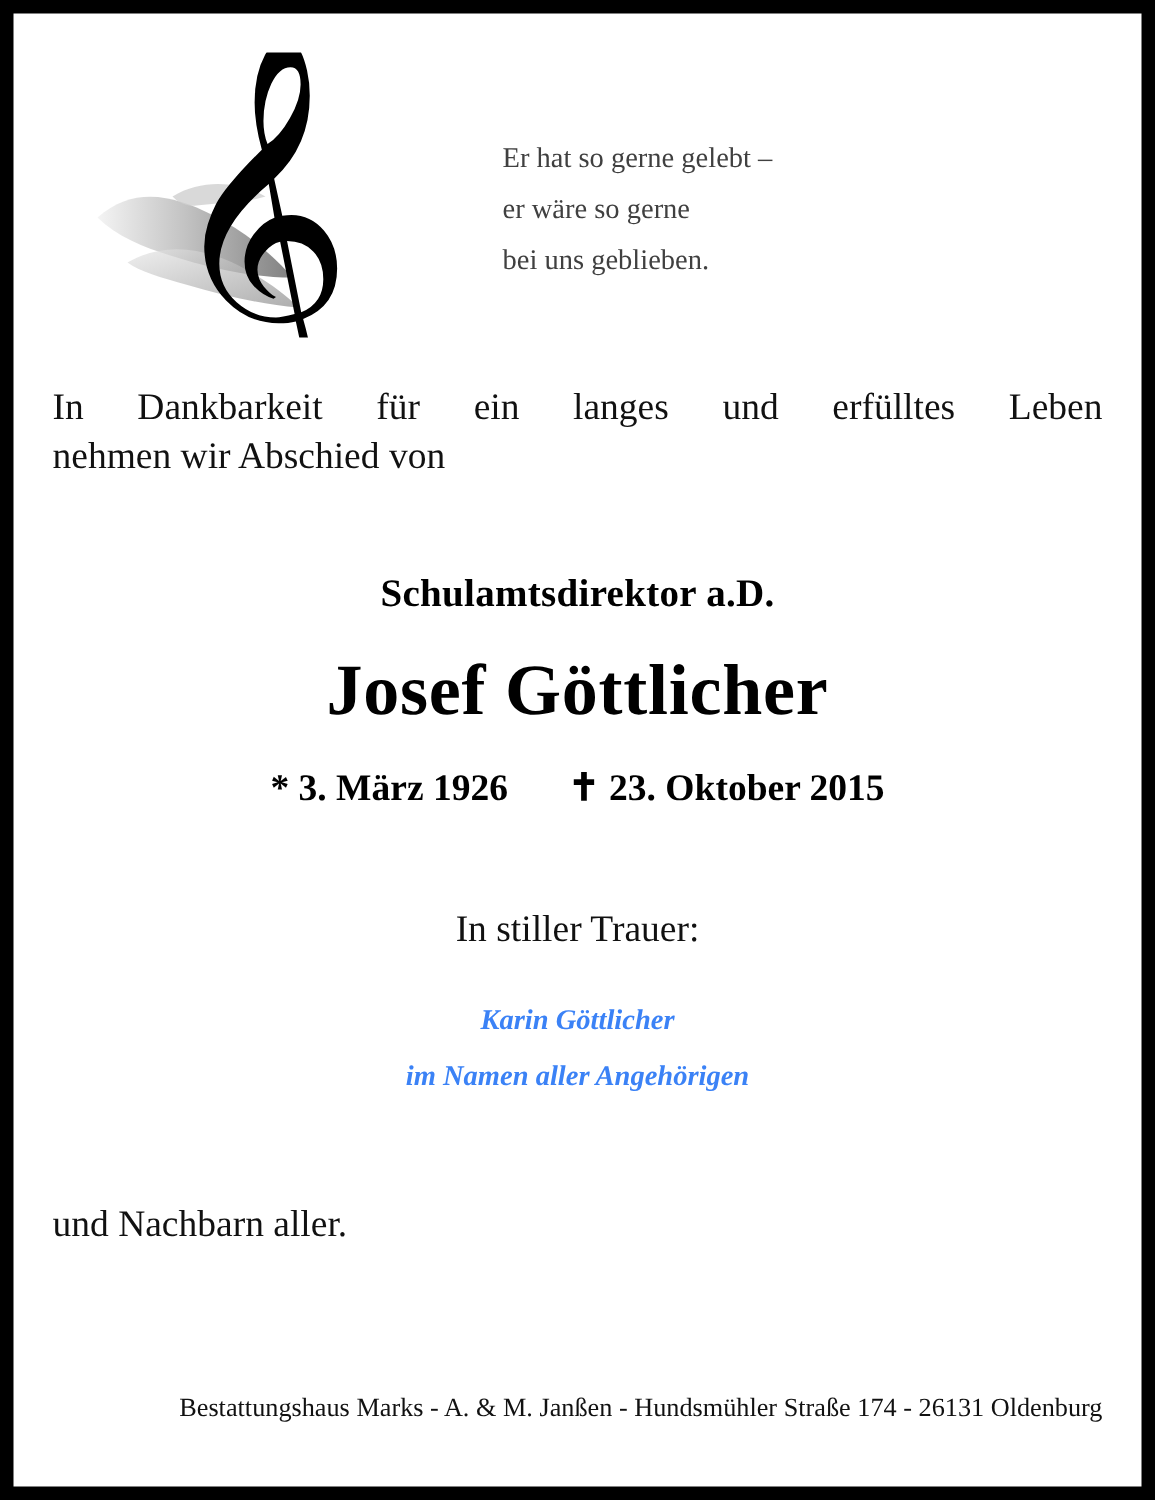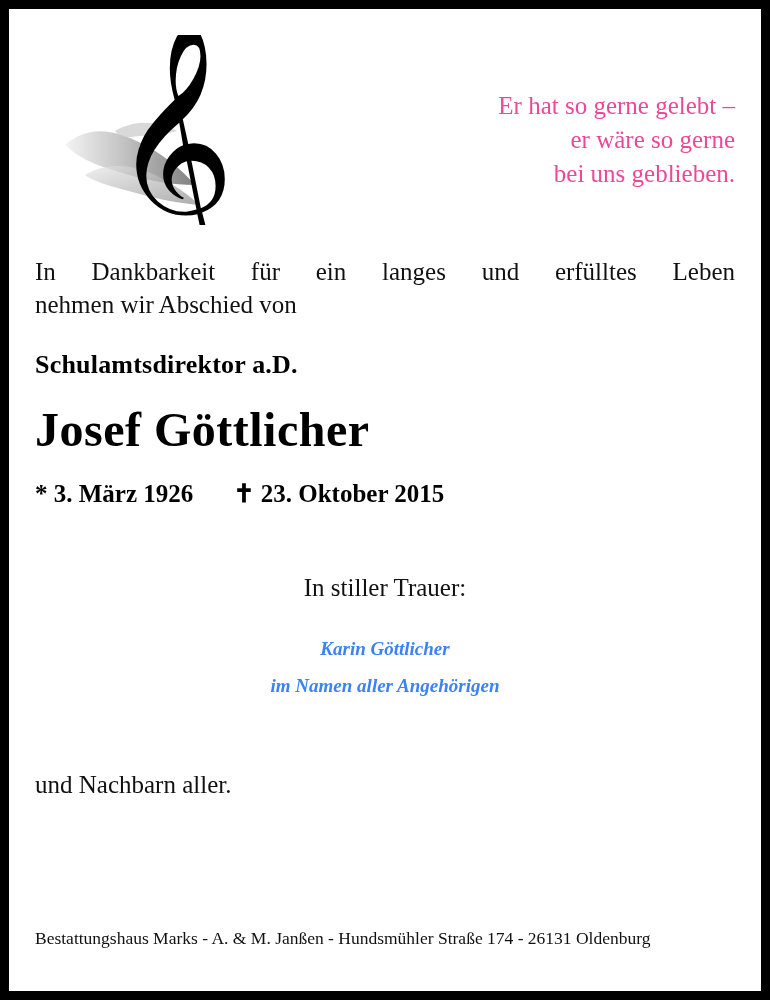--- a/index.html
+++ b/index.html
@@ -42,41 +42,41 @@
     left: 20px;
     top: 8px;
     width: 210px;
     height: 190px;
   }
   .verse {
     position: absolute;
     left: 300px;
     top: 62px;
     width: 400px;
-    font-size: 25px;
+    font-size: 19px;
     line-height: 34px;
-    color: #ec4899;
-    text-align: right;
+    color: #404040;
+    text-align: left;
   }
 
   
   .intro {
     margin-top: 28px;
     font-size: 25px;
     line-height: 33px;
     color: #111111;
     text-align: justify;
   }
   .intro .line1 { display: block; text-align: justify; text-align-last: justify; }
   .intro .line2 { display: block; }
 
   
   .name-block {
-    margin-top: 29px;
-    text-align: left;
+    margin-top: 60px;
+    text-align: center;
   }
   .title-line {
     font-size: 26px;
     font-weight: bold;
     letter-spacing: 0.2px;
     color: #000000;
   }
   .main-name {
     font-size: 48px;
     font-weight: bold;
@@ -119,21 +119,21 @@
   }
   .closing .cline1 { display: block; text-align: justify; text-align-last: justify; }
   .closing .cline2 { display: block; }
 
   
   .footer {
     position: absolute;
     left: 0;
     right: 0;
     bottom: 28px;
-    text-align: left;
+    text-align: right;
     font-size: 17.5px;
     color: #111111;
   }
 </style>
 </head>
 <body>
 
 <div class="page">
   <div class="inner-frame">
     <div class="content">

